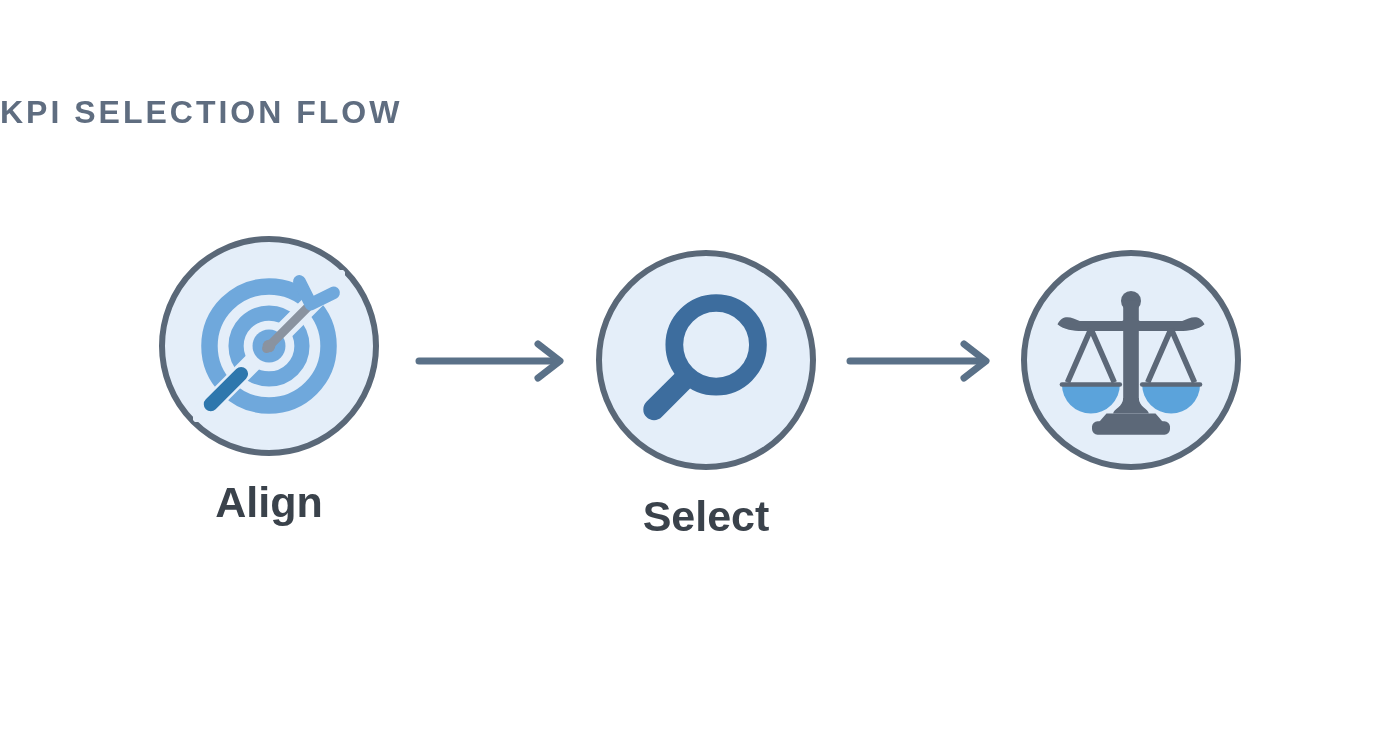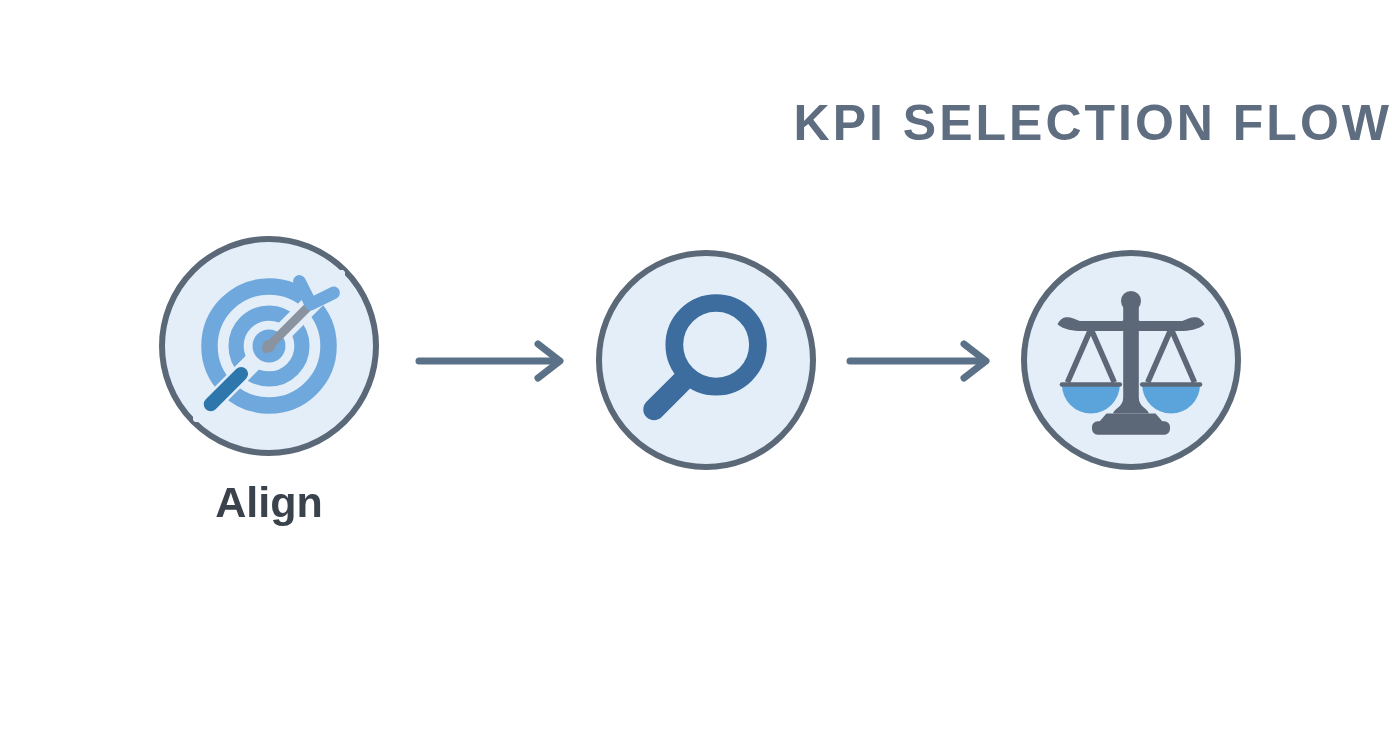--- a/index.html
+++ b/index.html
@@ -22,22 +22,22 @@
     background:var(--background);
     font-family:"Liberation Sans","DejaVu Sans",sans-serif;
     position:relative;
     overflow:hidden;
   }
   .title{
     position:absolute;
     top:94px;
     left:0;
     width:1392px;
-    text-align:right;
-    font-size:50px;
+    text-align:left;
+    font-size:32px;
     font-weight:700;
     letter-spacing:3px;
     color:var(--title);
   }
   .node{
     position:absolute;
     width:220px;
     text-align:center;
   }
   .node-circle{
@@ -109,20 +109,21 @@
   <polyline class="arrow-stroke" points="126,7 148,24 126,41"></polyline>
 </svg>
 
 <div class="node" id="node-select">
   <div class="node-circle">
     <svg width="152" height="152" viewBox="0 0 120 120">
       <circle class="mag-lens" cx="68" cy="48" r="33"></circle>
       <line class="mag-handle" x1="43" y1="75" x2="19" y2="99"></line>
     </svg>
   </div>
+  <div class="node-label">Select</div>
 </div>
 
 <svg class="arrow" id="arrow-2" width="152" height="48" viewBox="0 0 152 48">
   <line class="arrow-stroke" x1="6" y1="24" x2="140" y2="24"></line>
   <polyline class="arrow-stroke" points="120,7 142,24 120,41"></polyline>
 </svg>
 
 <div class="node" id="node-balance">
   <div class="node-circle">
     <svg width="156" height="156" viewBox="0 0 140 140">

